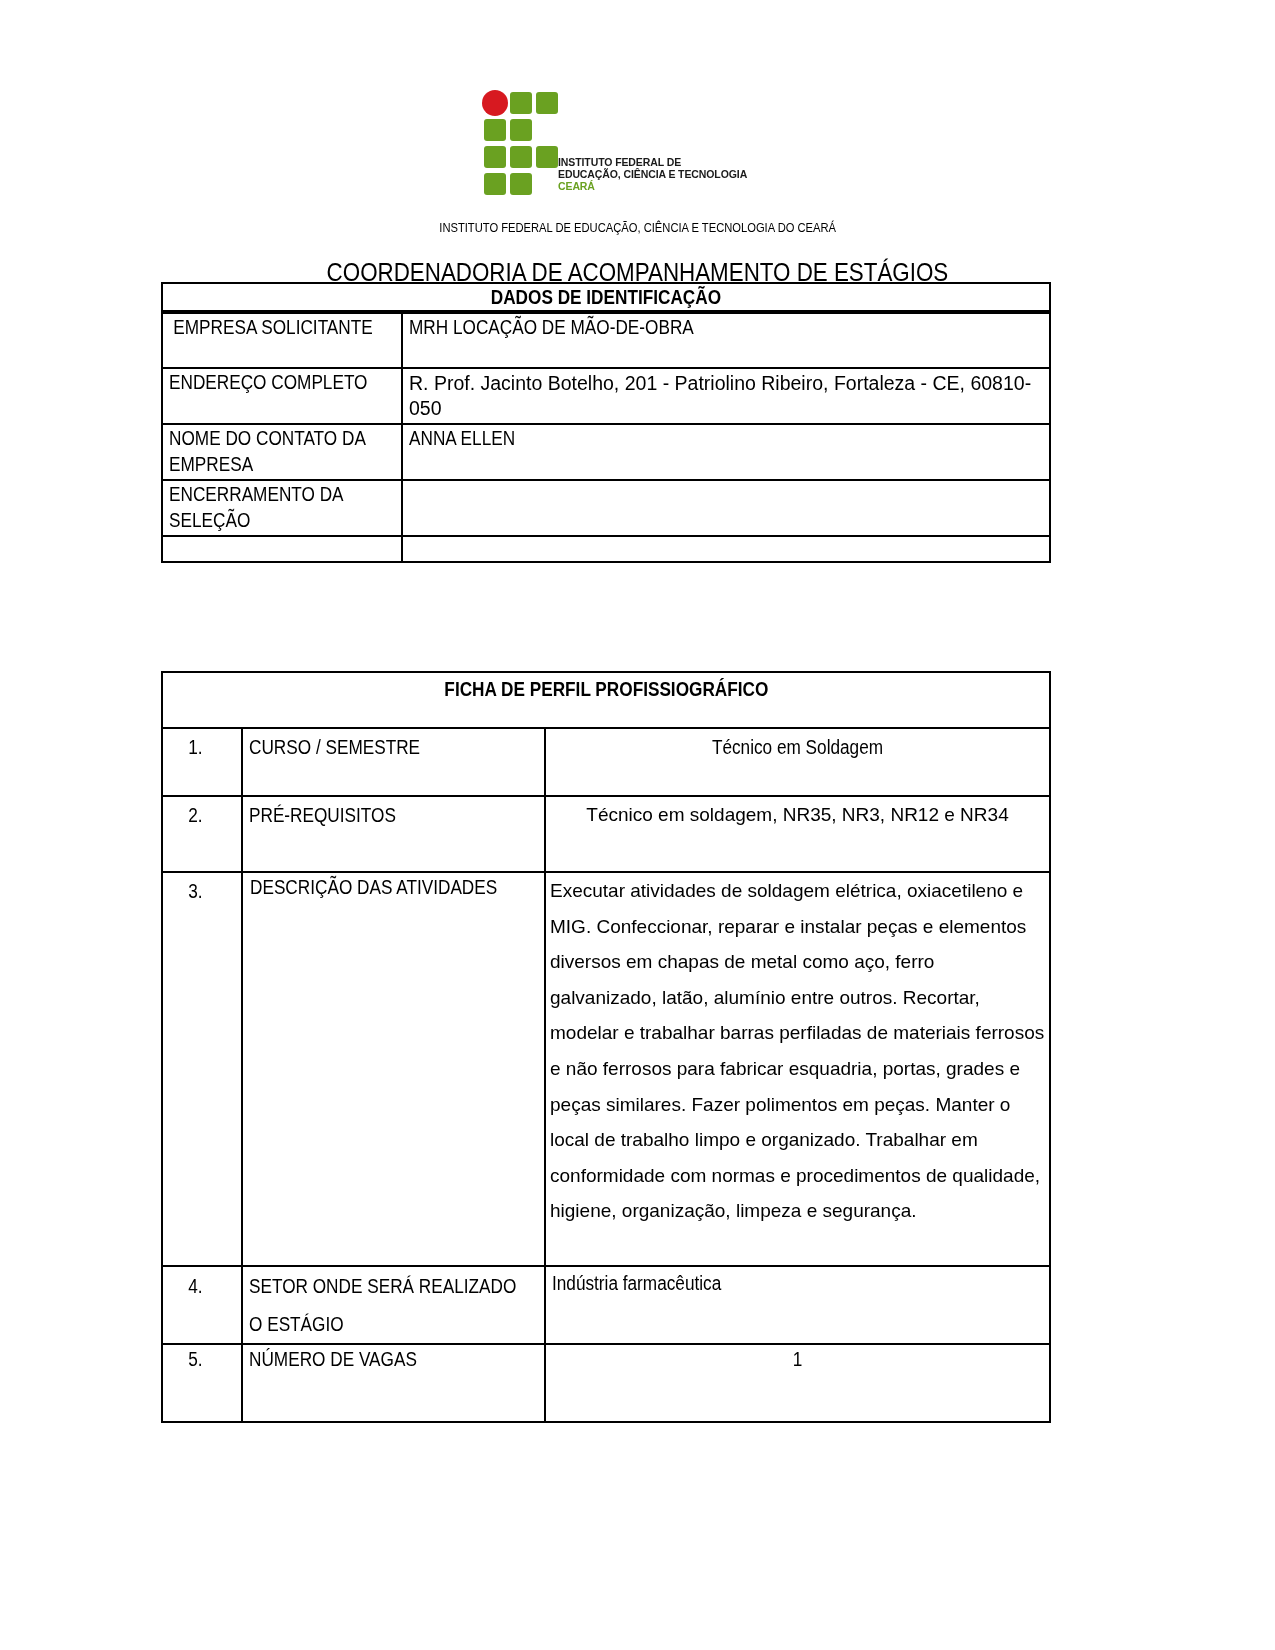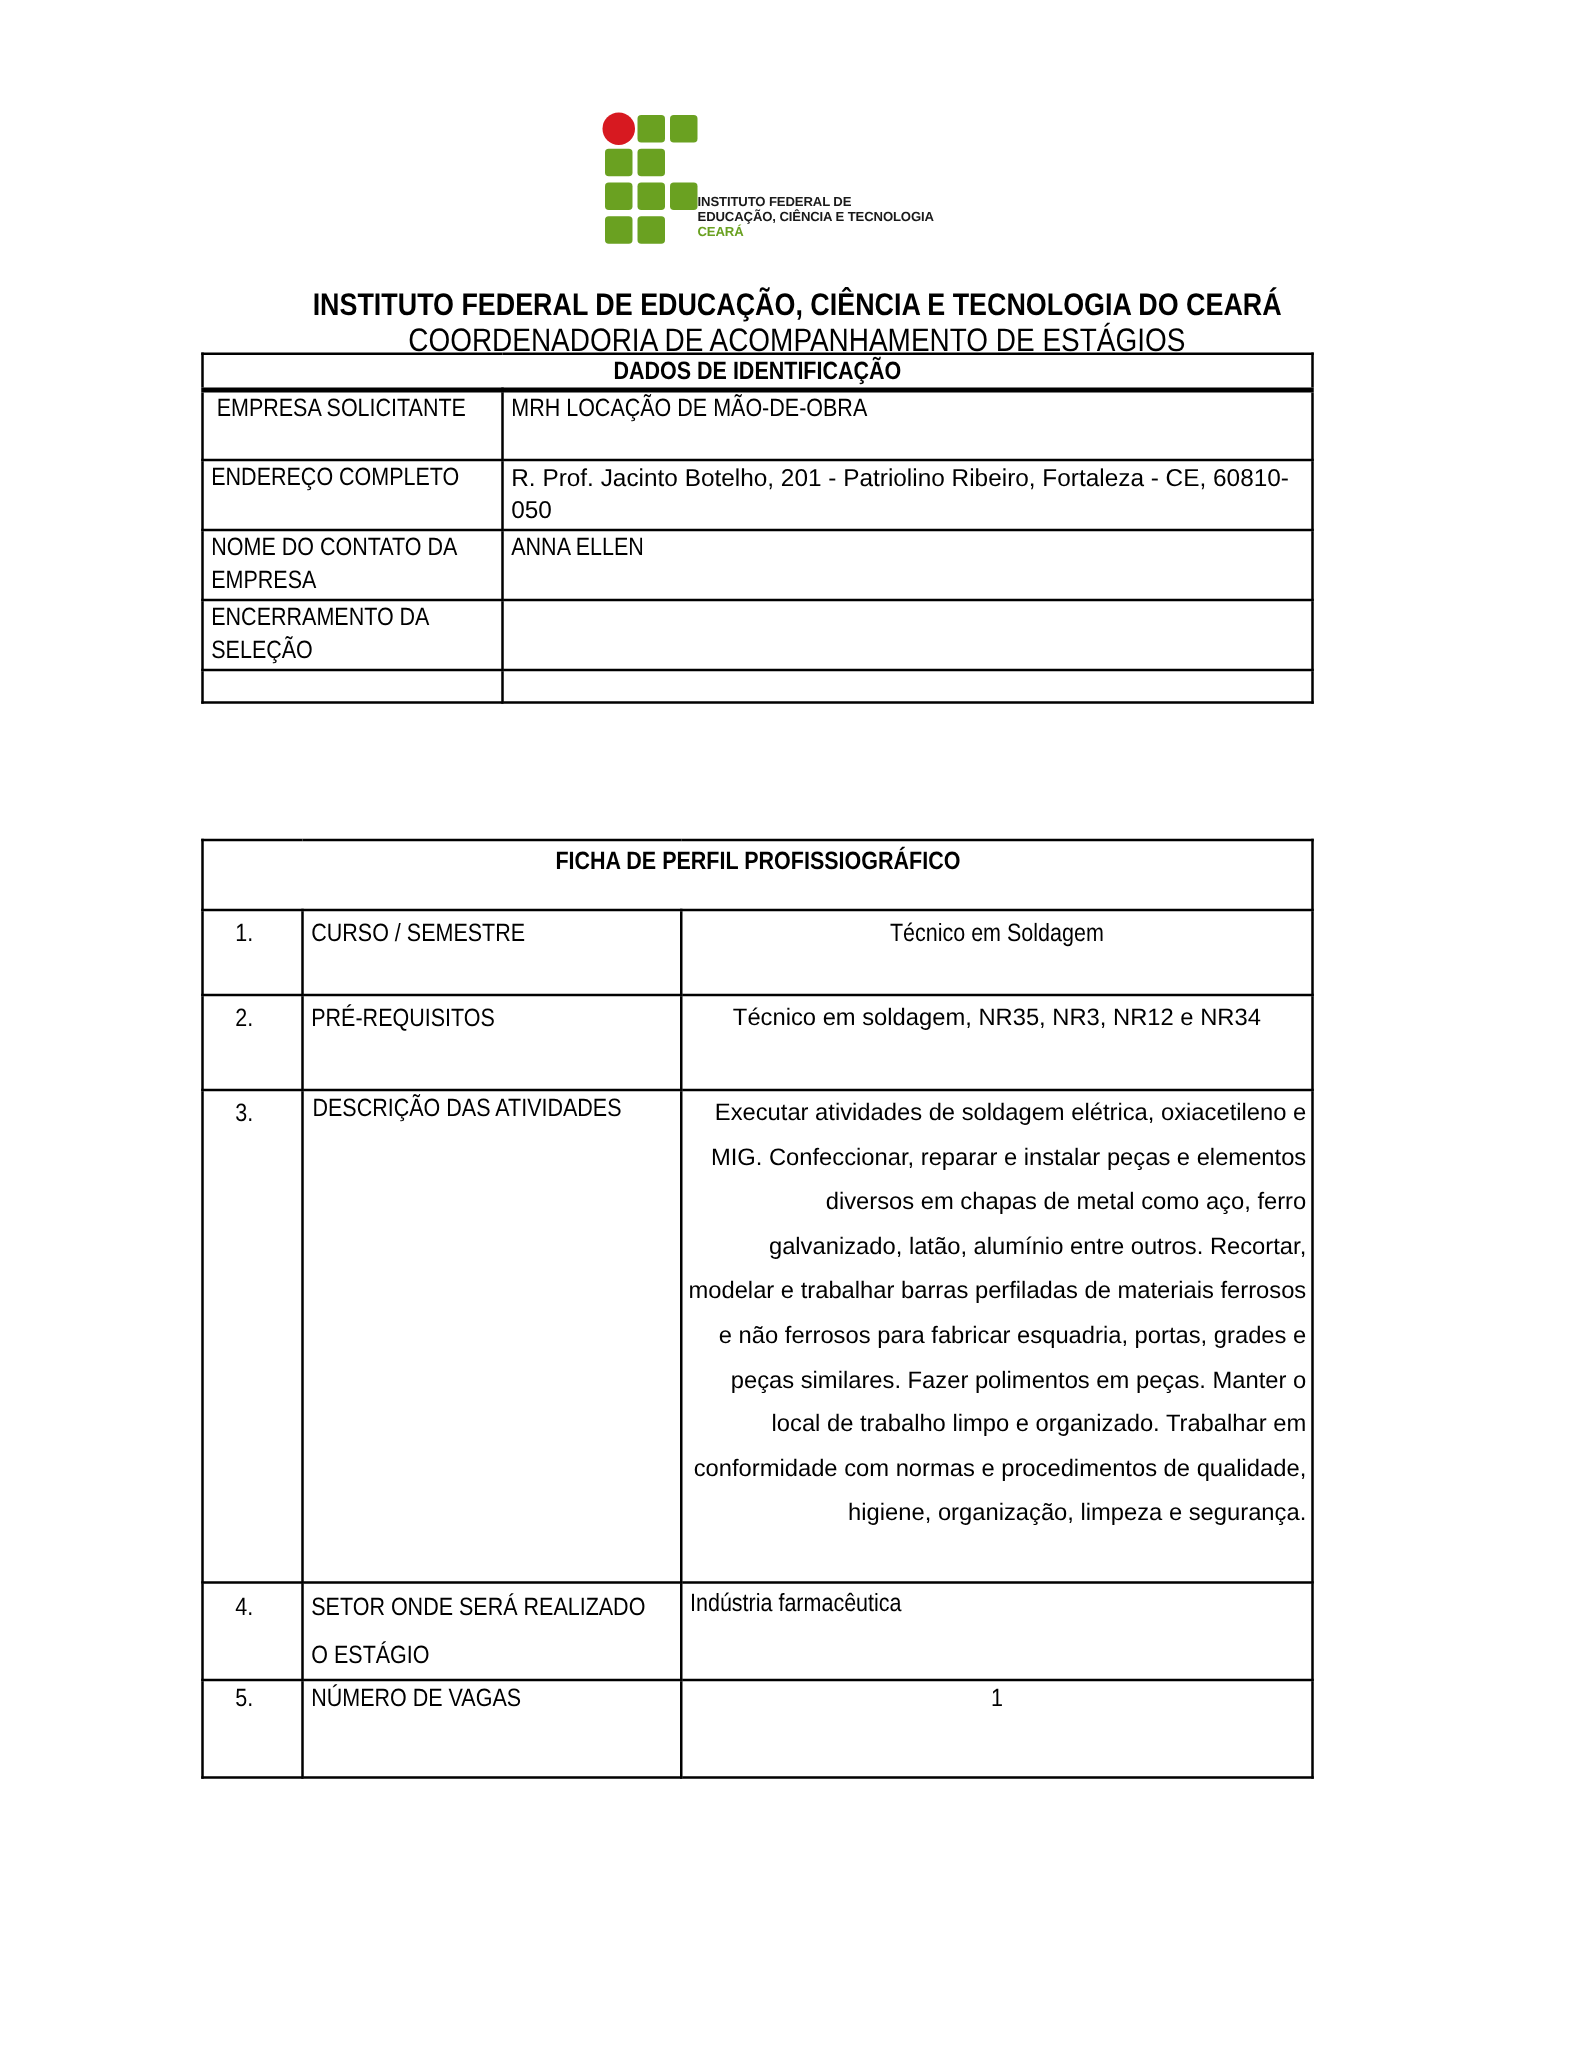--- a/index.html
+++ b/index.html
@@ -8,38 +8,38 @@
     .logo { position: absolute; left: 484px; top: 92px; width: 260px; height: 110px; }
     .logo .sq { position: absolute; width: 22px; height: 22px; background: #6aa121; border-radius: 3px; }
     .logo .dot { position: absolute; width: 26px; height: 26px; background: #d71920; border-radius: 50%; }
     .logo-text { position: absolute; left: 74px; top: 64px; font-family: "Liberation Sans", sans-serif; font-weight: bold; font-size: 10.5px; line-height: 12px; color: #1a1a1a; letter-spacing: -0.1px; white-space: nowrap; }
     .logo-text .green { color: #6aa121; }
 
     .narrow { display: inline-block; transform: scaleX(0.86); transform-origin: left center; white-space: nowrap; }
     .narrow-c { display: inline-block; transform: scaleX(0.86); transform-origin: center center; white-space: nowrap; }
 
     .title { position: absolute; left: 0; width: 1275px; text-align: center; }
-    .t1 { top: 230px; font-weight: bold; font-size: 25px; }
+    .t1 { top: 220px; font-weight: normal; font-size: 13px; }
     .t2 { top: 257px; font-size: 26px; }
 
     table { border-collapse: collapse; position: absolute; table-layout: fixed; }
     td { border: 2px solid #000; vertical-align: top; padding: 0 6px; font-size: 20px; }
 
     #tbl1 { left: 161px; top: 282px; width: 890px; }
     #tbl1 td { line-height: 26px; }
     #tbl1 .hdr { text-align: center; font-weight: bold; height: 26px; border-bottom: 4px solid #000; padding: 0; }
     #tbl1 .lbl { width: 226px; }
 
     #tbl2 { left: 161px; top: 671px; width: 890px; }
     #tbl2 td { line-height: 28px; }
     #tbl2 .hdr { text-align: center; font-weight: bold; height: 52px; padding-top: 2px; }
     #tbl2 .num { width: 66px; text-align: center; padding-left: 0; padding-right: 14px; }
     #tbl2 .lbl { width: 290px; }
     #tbl2 .center { text-align: center; }
-    #tbl2 .desc { text-align: right; font-size: 19px; line-height: 35.6px; padding: 0 4px; }
+    #tbl2 .desc { text-align: left; font-size: 19px; line-height: 35.6px; padding: 0 4px; }
     .tall-row td { padding-top: 4px; }
   </style>
 </head>
 <body>
 
 <div class="logo">
   <div class="dot" style="left:-2px;top:-2px;"></div>
   <div class="sq" style="left:26px;top:0;"></div>
   <div class="sq" style="left:52px;top:0;"></div>
   <div class="sq" style="left:0;top:27px;"></div>

